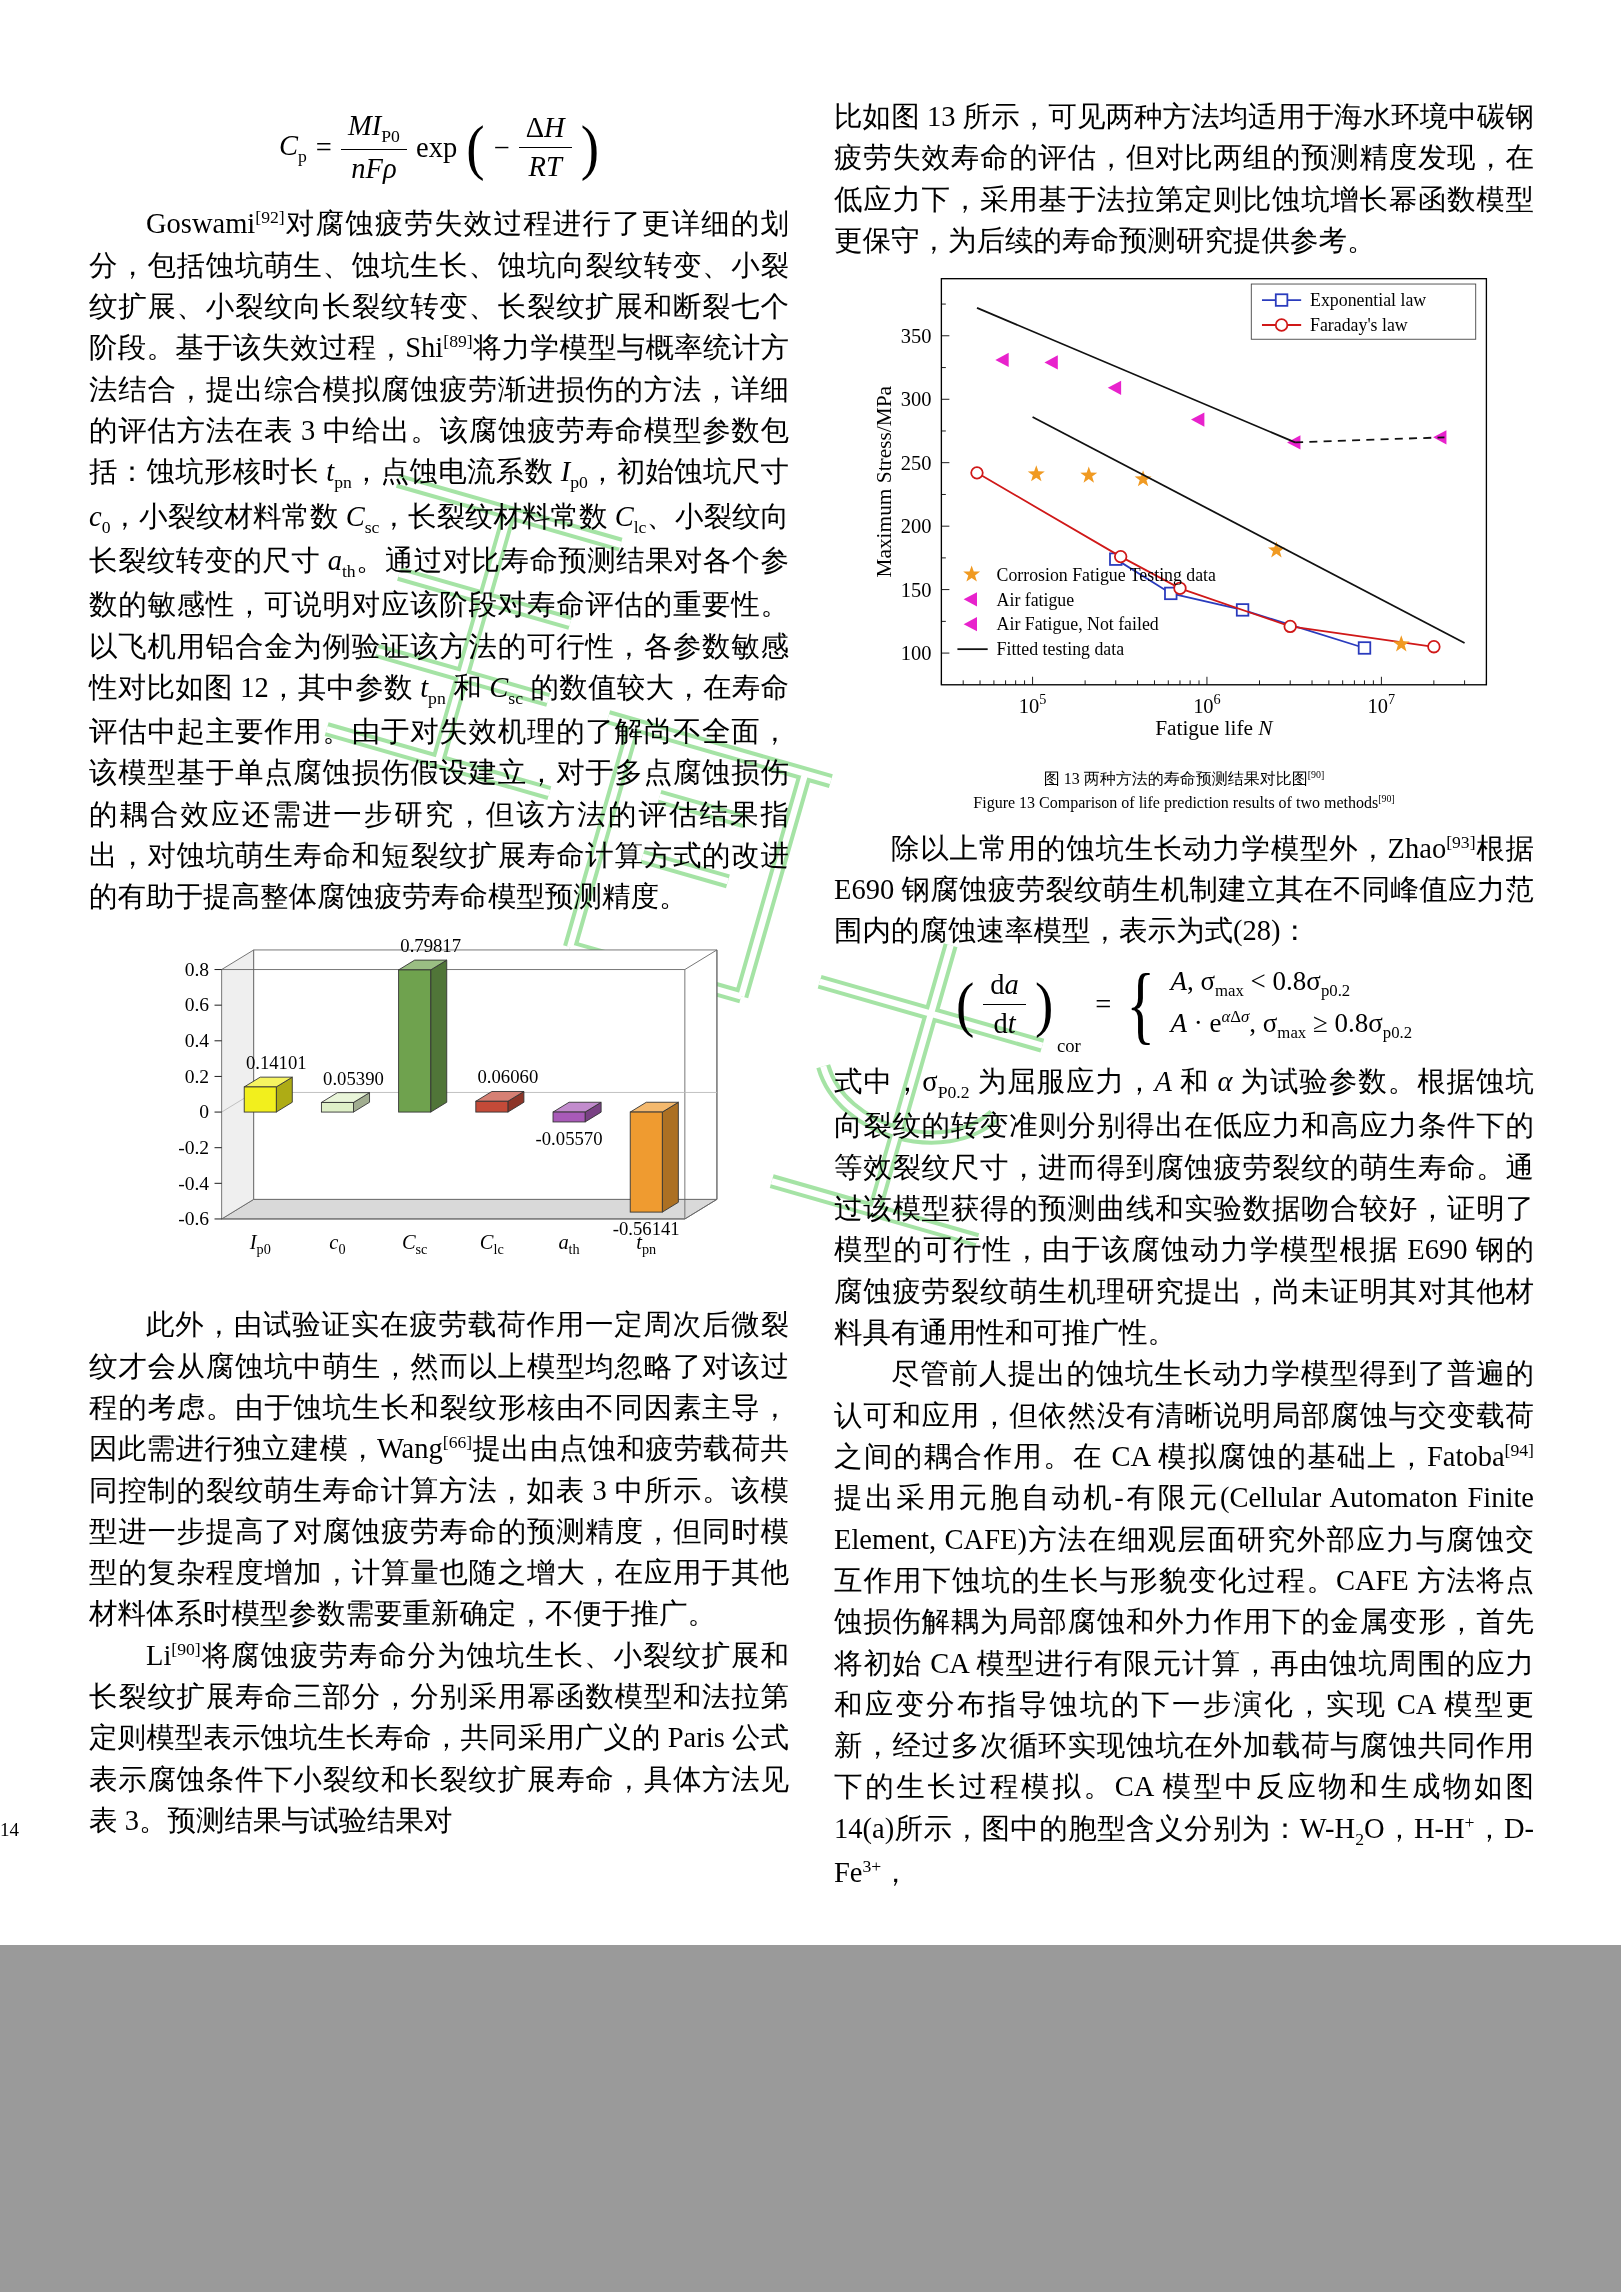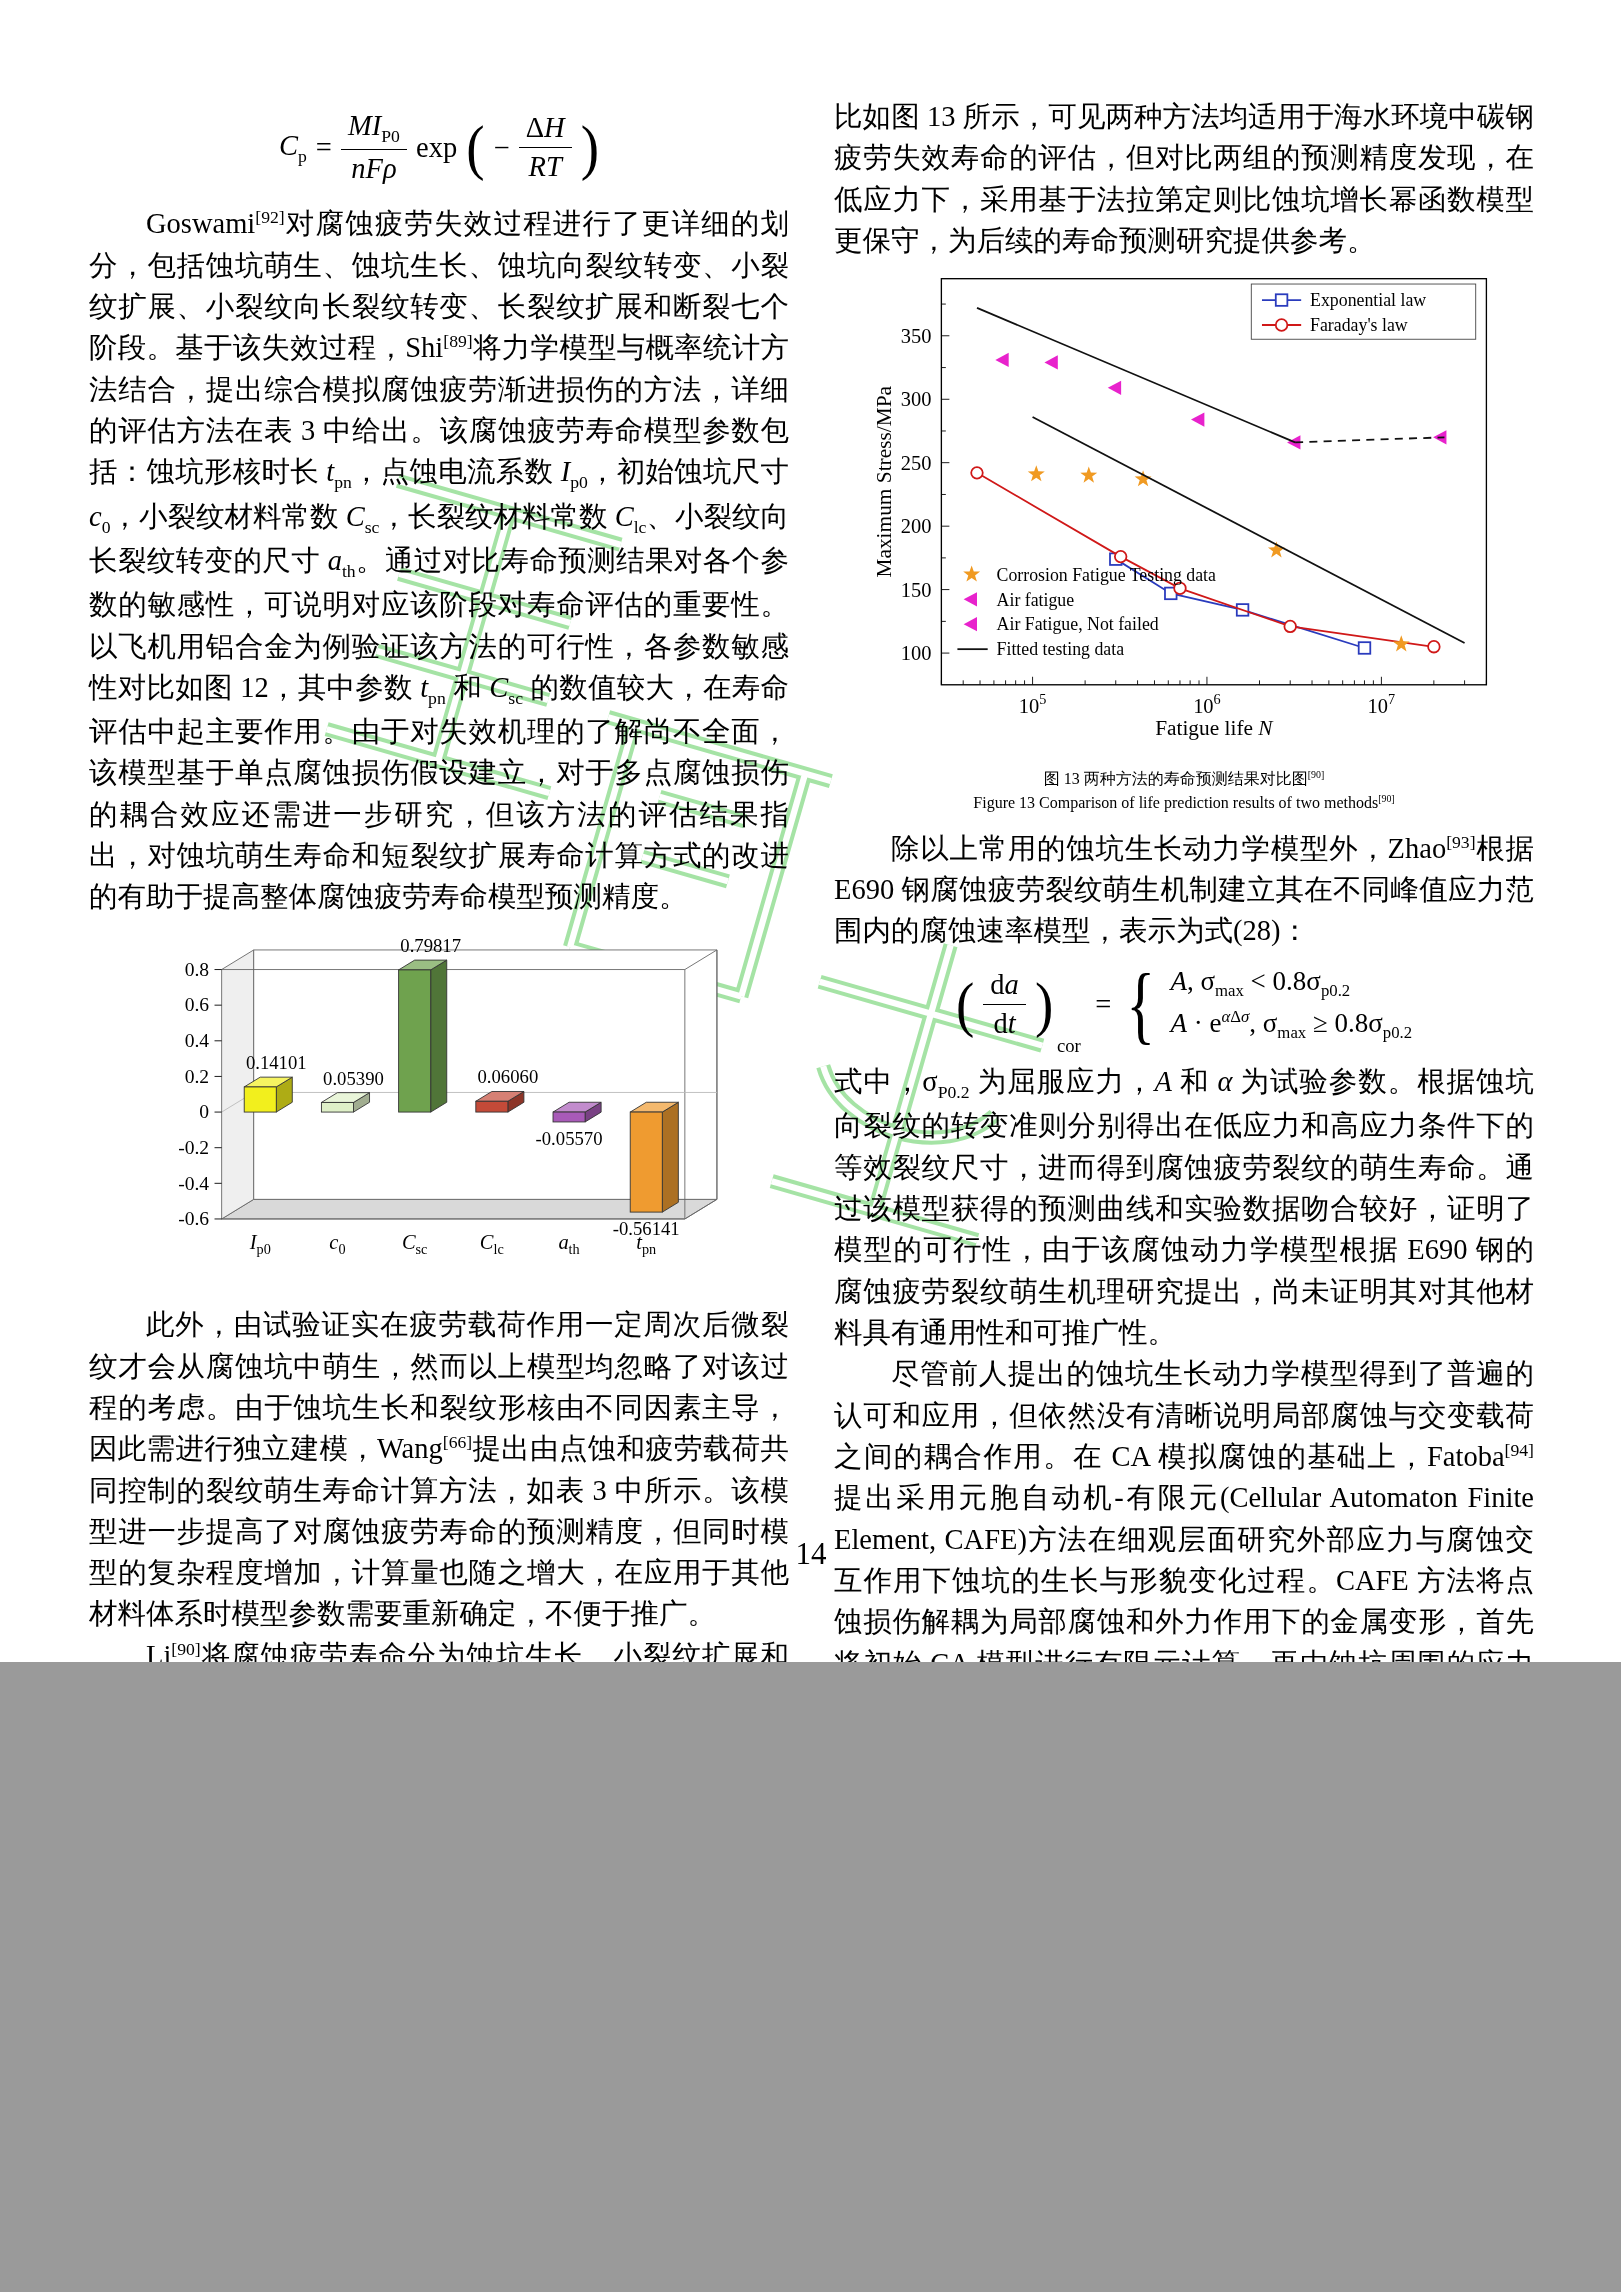--- a/index.html
+++ b/index.html
@@ -1,18 +1,18 @@
 <!DOCTYPE html>
 <html style="font-size:14.3px"><head>
 <meta charset="utf-8">
 <style>
   * { margin:0; padding:0; box-sizing:border-box; }
   html,body { background:#9a9a9a; }
   .page {
-    position:relative; width:1622px; height:1662px; margin:0 auto;
+    position:relative; width:1622px; height:1945px; margin:0 auto;
     background:#ffffff; overflow:hidden; color:#000;
     font-family:"Liberation Serif","DejaVu Serif",serif;
   }
   .columns { position:absolute; top:96px; left:89px; width:1445px; display:flex; gap:45px; }
   .col { width:700px; }
   p.para {
     font-size:28.5px; line-height:1.45; text-align:justify;
     text-indent:2em; word-break:break-word;
   }
   p.para.noindent { text-indent:0; }
@@ -24,21 +24,21 @@
   .frac .num { padding:0 7.1px 2.7px 7.1px; border-bottom:1.8px solid #000;font-family:Liberation Serif, serif; }
   .frac .den { padding:2.7px 7.1px 0 7.1px; }
   .bigparen { font-size:55px; font-weight:300; line-height:0.9; transform:scaleY(1.1); }
   .bigbrace { font-size:86px; font-weight:300; line-height:0.85; transform:scaleX(.7); }
   .cases { display:flex; flex-direction:column; gap:5.3px; font-size:27px; align-items:flex-start;font-family:Liberation Serif, serif; }
   .eq-sub { font-size:18.7px; align-self:flex-end; transform:translate(-5.3px,14.3px); }
   figure { margin:7.1px 0 12.5px 0; text-align:center; }
   .chart { display:flex; justify-content:center; }
   figcaption { font-size:16px; line-height:1.5; text-align:center;margin-top:27px; }
   figcaption .cap-en { max-width:624px; margin:0 auto; }
-  .page-number { position:absolute; bottom:90px; left:0; width:100%; text-align:center; font-size:31px; }
+  .page-number { position:absolute; bottom:104px; left:0; width:100%; text-align:left; font-size:19px; }
   .watermark { position:absolute; left:294px; top:463px; opacity:.5; pointer-events:none; }
   sub { font-size:.62em; } sup { font-size:.62em; }
 </style>
 </head>
 <body>
 
 <div class="page">
 
   <svg class="watermark" width="1025" height="891" viewBox="0 0 1150 1000">
     <defs>

